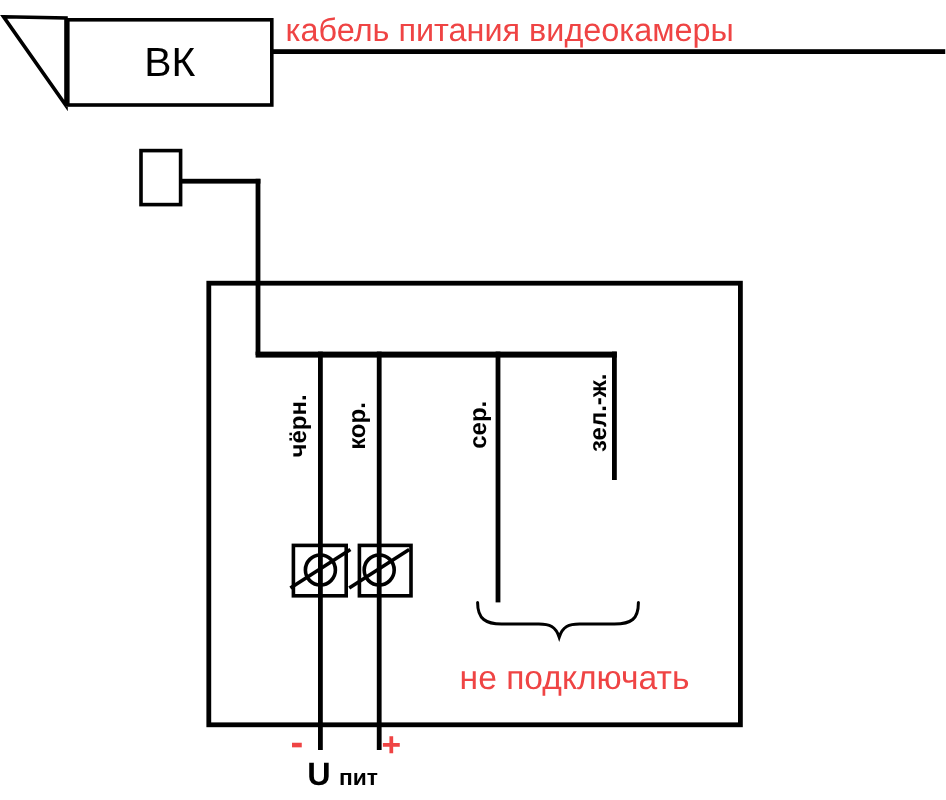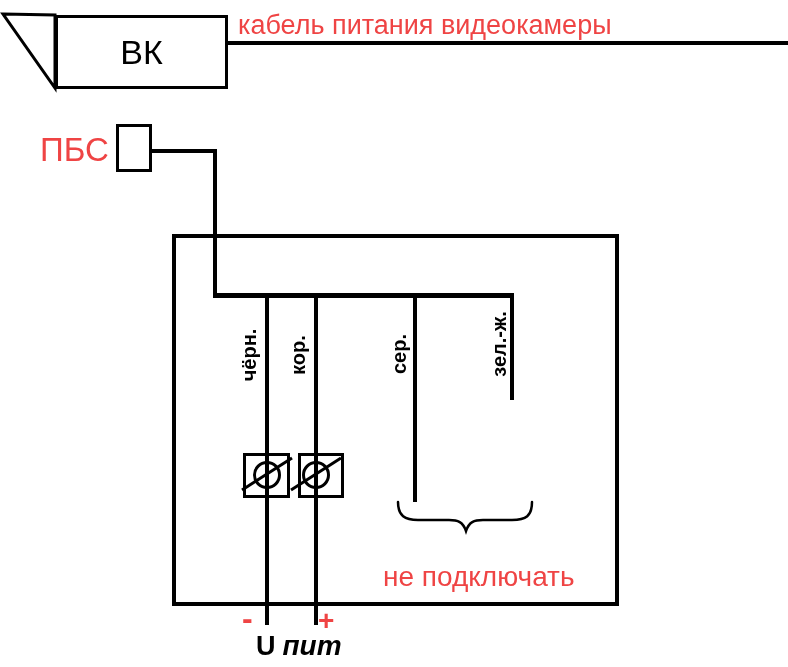--- a/index.html
+++ b/index.html
@@ -38,39 +38,38 @@
     font-size: 20px; font-weight: bold;
     transform: rotate(-90deg);
     white-space: nowrap;
   }
   .supply {
     position: absolute;
     display: flex; align-items: baseline; gap: 7px;
     font-weight: bold;
   }
   .supply .u-sym { font-size: 27px; }
-  .supply .u-sub { font-size: 28px; font-style: italic; }
+  .supply .u-sub { font-size: 19px; }
   svg { position: absolute; overflow: visible; }
 </style>
 </head>
 <body>
 
 <div class="canvas">
 
   <svg style="left:0px; top:10px;" width="62" height="84" viewBox="0 0 62 84">
     <polygon points="3,4 55,5 55,78" fill="#ffffff" stroke="#000000" stroke-width="3"></polygon>
   </svg>
   <div class="outline-box" style="left:55px; top:15px; width:173px; height:74px;">
     <div class="camera-label">ВК</div>
   </div>
 
   <div class="line" style="left:227px; top:41px; width:561px; height:4px;"></div>
   <div class="label" style="left:238px; top:10px; font-size:27px;">кабель питания видеокамеры</div>
 
-  <div class="label" style="left:40px; top:131px; font-size:33px;">ПБС</div>
   <div class="outline-box" style="left:116px; top:124px; width:36px; height:48px;"></div>
 
   <div class="line" style="left:150px; top:149px; width:67px; height:4px;"></div>
   <div class="line" style="left:213px; top:149px; width:4px; height:147px;"></div>
 
 
   <div class="big-box" style="left:172px; top:234px; width:447px; height:372px;"></div>
 
   <div class="line" style="left:213px; top:293px; width:301px; height:5px;"></div>
 
@@ -94,21 +93,21 @@
       <rect x="64.5" y="6.5" width="43" height="42"></rect>
       <circle cx="81" cy="27" r="12.5"></circle>
       <line x1="56" y1="42" x2="106" y2="10"></line>
     </g>
   </svg>
 
   <svg style="left:396px; top:501px;" width="141" height="34" viewBox="0 0 141 34">
     <path d="M2,1 C2,15 9,19 22,19 L53,19 C62,19 67,21 70,30 C73,21 78,19 87,19 L116,19 C130,19 136,15 136,1" fill="none" stroke="#000000" stroke-width="2.5" stroke-linecap="round"></path>
   </svg>
 
-  <div class="label" style="left:383px; top:549px; font-size:28px;margin-top:12px;">не подключать</div>
+  <div class="label" style="left:383px; top:549px; font-size:28px;">не подключать</div>
 
   <div class="label" style="left:242px; top:600px; font-size:32px; font-weight:bold;">-</div>
   <div class="label" style="left:318px; top:605px; font-size:28px; font-weight:bold;">+</div>
 
   <div class="supply" style="left:256px; top:630px;">
     <span class="u-sym">U</span>
     <span class="u-sub">пит</span>
   </div>
 
 </div>

